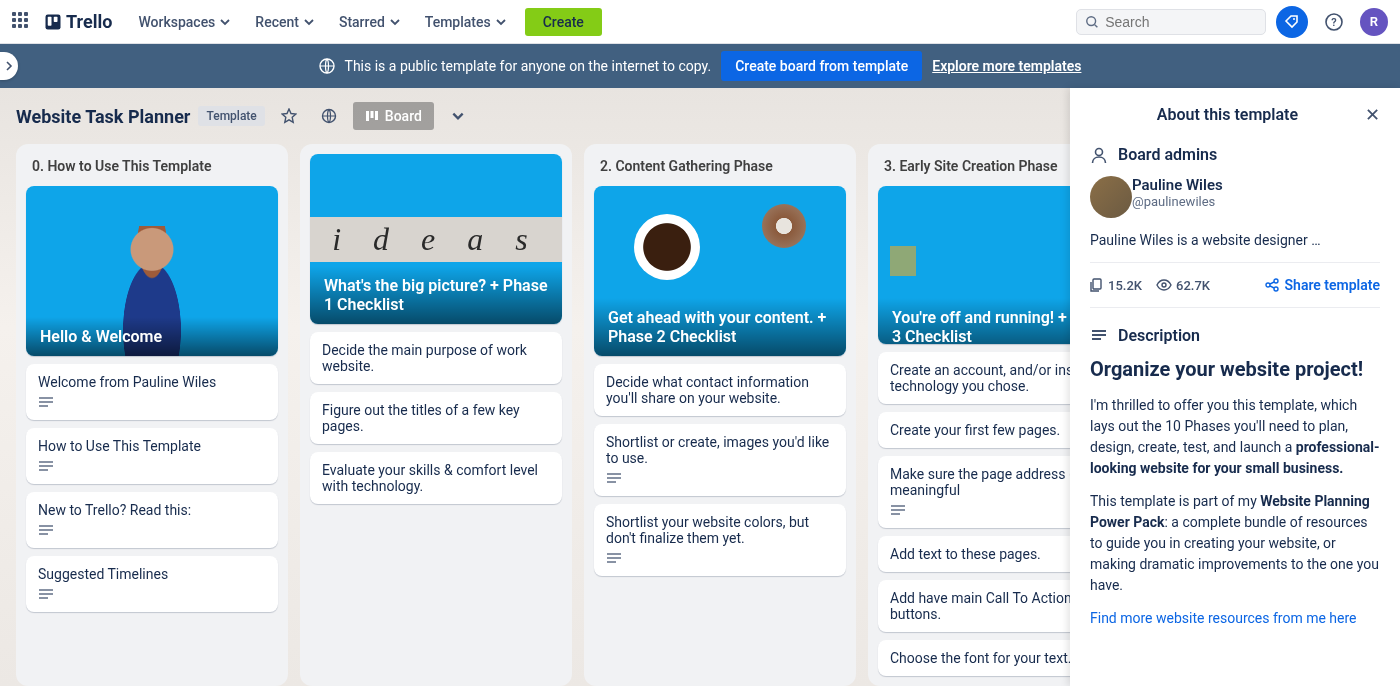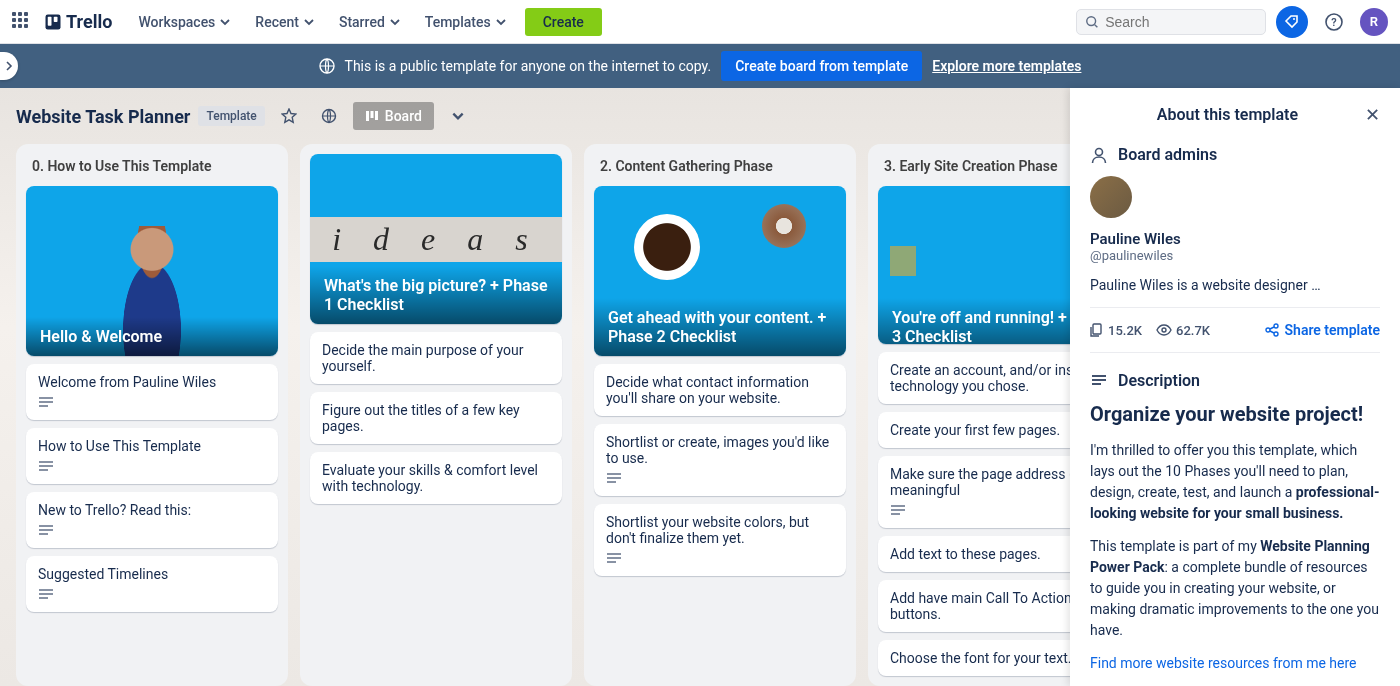--- a/index.html
+++ b/index.html
@@ -57,21 +57,21 @@
 .plant { position: absolute; left: 12px; top: 30px; width: 26px; height: 60px; background: linear-gradient(180deg, transparent 50%, #8fa876 50%); }
 .card-meta { display: flex; gap: 6px; margin-top: 6px; color: #626f86; }
 .desc-icon { width: 16px; height: 14px; }
 
 
 .side-panel { position: absolute; right: 0; top: 88px; width: 330px; height: calc(686px - 88px); background: #fff; box-shadow: -2px 0 8px rgba(0,0,0,0.12); padding: 16px 20px; overflow-y: auto; }
 .panel-header { display: flex; align-items: center; justify-content: space-between; margin-bottom: 20px; }
 .panel-title { font-size: 16px; font-weight: 600; color: #172b4d; flex: 1; text-align: center; }
 .close-x { cursor: pointer; color: #42526e; font-size: 18px; }
 .section-label { display: flex; align-items: center; gap: 10px; font-size: 16px; font-weight: 600; color: #172b4d; margin-bottom: 12px; }
-.admin-row { display: flex; gap: 12px; margin-bottom: 14px; flex-direction: column; }
+.admin-row { display: flex; margin-bottom: 14px; }
 .admin-avatar { width: 42px; height: 42px; border-radius: 50%; background: linear-gradient(135deg, #8b6f47, #6b5a42); flex-shrink: 0; }
 .admin-name { font-weight: 600; color: #172b4d; font-size: 15px; }
 .admin-handle { color: #5e6c84; font-size: 13px; }
 .admin-bio { color: #172b4d; font-size: 14px; margin-top: 4px; }
 .stats-row { display: flex; align-items: center; justify-content: space-between; padding: 14px 0; border-top: 1px solid #ebecf0; border-bottom: 1px solid #ebecf0; margin: 14px 0 18px 0; }
 .stats { display: flex; gap: 14px; color: #42526e; font-size: 13px; font-weight: 500; }
 .stat-item { display: flex; align-items: center; gap: 4px; }
 .share-link { color: #0c66e4; font-weight: 600; font-size: 14px; cursor: pointer; display: flex; align-items: center; gap: 6px; }
 .desc-title { font-size: 20px; font-weight: 700; color: #172b4d; margin-bottom: 14px; }
 .desc-body { font-size: 14px; color: #172b4d; line-height: 1.5; }
@@ -248,21 +248,21 @@
         </div>
       </div>
       <div class="list">
         <div class="card cover">
           <div class="cover-img cover-1">
             <div class="ideas-text">i d e a s</div>
             <div class="cover-text">What's the big picture? + Phase 1 Checklist</div>
           </div>
         </div>
         <div class="card">
-          <div>Decide the main purpose of your yourself.</div>
+          <div>Decide the main purpose of work website.</div>
         </div>
         <div class="card">
           <div>Figure out the titles of a few key pages.</div>
         </div>
         <div class="card">
           <div>Evaluate your skills &amp; comfort level with technology.</div>
         </div>
       </div>
       <div class="list">
         <div class="list-title">2. Content Gathering Phase</div>

